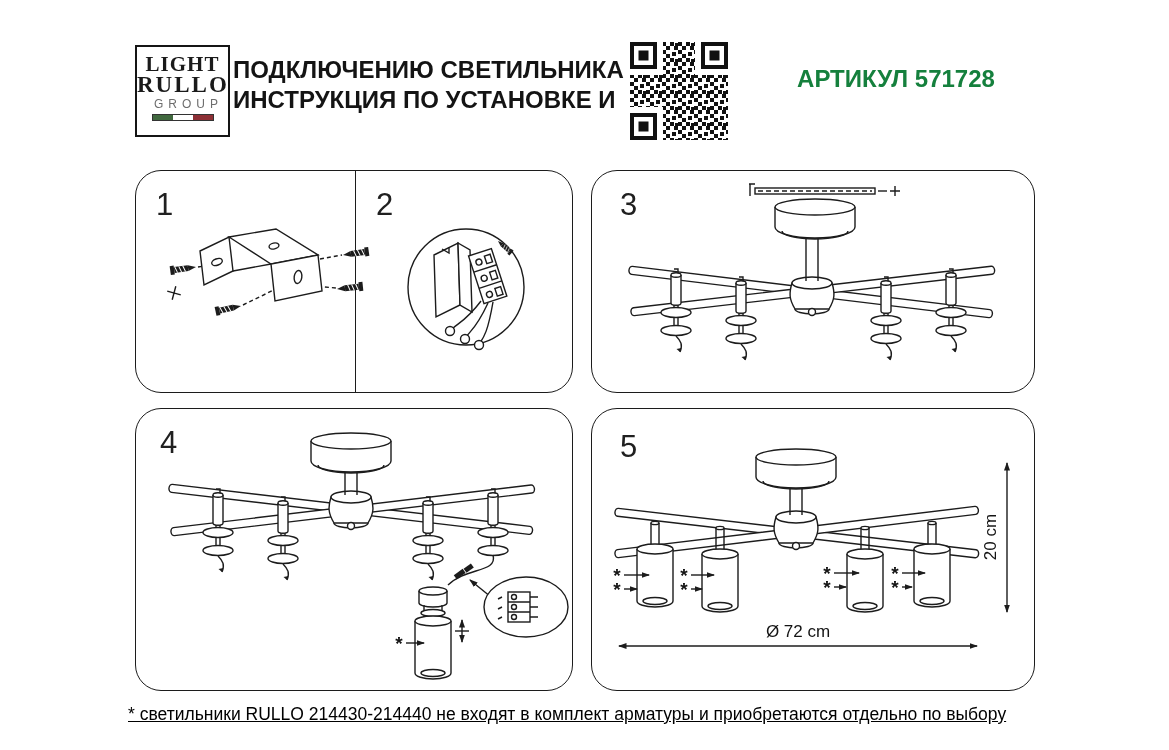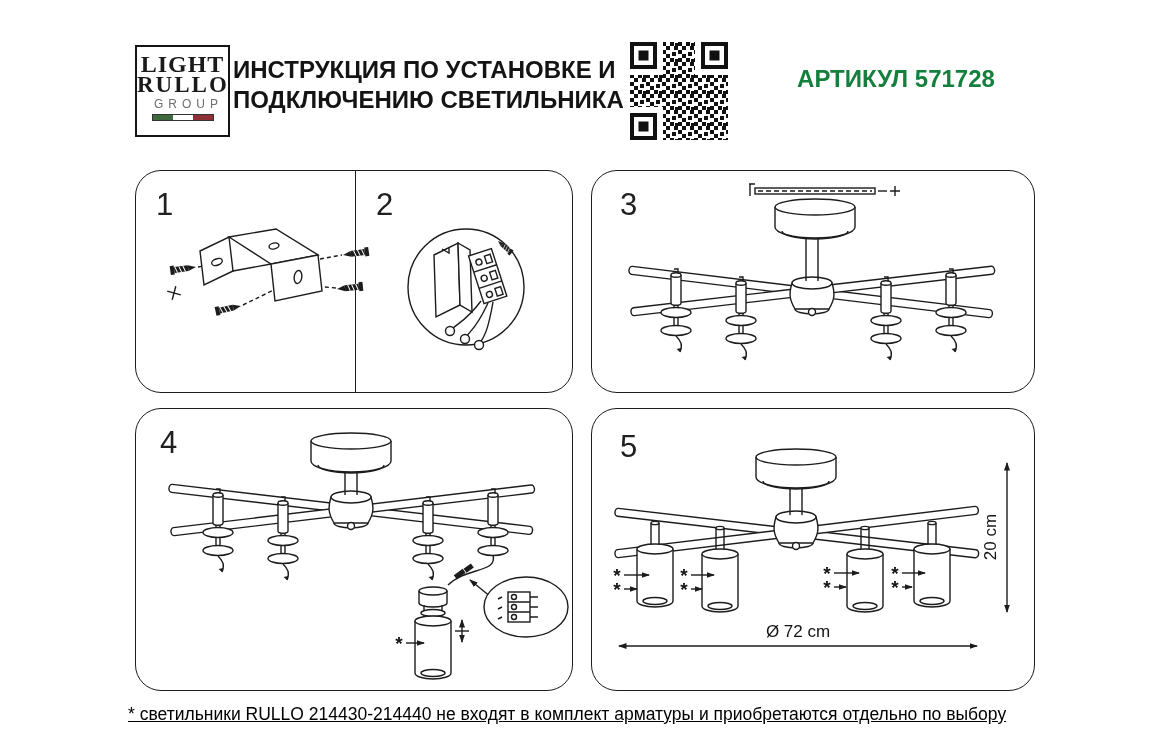--- a/index.html
+++ b/index.html
@@ -4,21 +4,21 @@
 <style>
   html,body{margin:0;padding:0;}
   body{
     width:1169px;height:750px;position:relative;background:#ffffff;
     font-family:"Liberation Sans",sans-serif;color:#1c1c1c;overflow:hidden;
   }
   .abs{position:absolute;}
   
   .logo-box{left:135px;top:45px;width:95px;height:92px;border:2px solid #151515;
     box-sizing:border-box;text-align:center;padding-top:7px;background:#fff;}
-  .logo-light{font-family:"Liberation Serif",serif;font-weight:700;font-size:24px;
+  .logo-light{font-family:"Liberation Serif",serif;font-weight:700;font-size:21px;
     letter-spacing:1px;line-height:20px;color:#1a1a1a;}
   .logo-star{font-family:"Liberation Serif",serif;font-weight:700;font-size:23px;
     letter-spacing:2px;line-height:22px;color:#1a1a1a;}
   .logo-group{font-size:12px;letter-spacing:5px;color:#6d6d6d;line-height:14px;
     margin-top:1px;padding-left:12px;}
   .logo-flag{width:62px;height:7px;margin:3px auto 0;display:flex;border:1px solid #333;box-sizing:border-box;}
   .logo-flag div{flex:1;height:100%;}
   .main-title{left:233px;top:55px;font-size:24px;font-weight:700;line-height:30px;
     color:#141414;letter-spacing:0px;}
   .qr{left:630px;top:42px;}
@@ -119,22 +119,22 @@
   <div class="logo-star">RULLO</div>
   <div class="logo-group">GROUP</div>
   <div class="logo-flag">
     <div style="background:#41693f"></div>
       <div style="background:#ffffff"></div>
       <div style="background:#8d2f35"></div>
   </div>
 </div>
 
 <div class="abs main-title">
+  <div>ПОДКЛЮЧЕНИЮ СВЕТИЛЬНИКА</div>
   <div>ИНСТРУКЦИЯ ПО УСТАНОВКЕ И</div>
-  <div>ПОДКЛЮЧЕНИЮ СВЕТИЛЬНИКА</div>
 </div>
 
 <svg class="abs qr" width="98" height="98" viewBox="0 0 98 98">
   <rect x="0" y="0" width="98" height="98" fill="#fff"></rect>
   <rect x="0" y="0" width="98" height="98" fill="url(#qrp)"></rect>
   <g>
     <rect x="0" y="0" width="33" height="33" fill="#fff"></rect>
       <rect x="0" y="0" width="27" height="27" fill="#111"></rect>
     <rect x="4" y="4" width="19" height="19" fill="#fff"></rect>
       <rect x="8.5" y="8.5" width="10" height="10" fill="#111"></rect>

